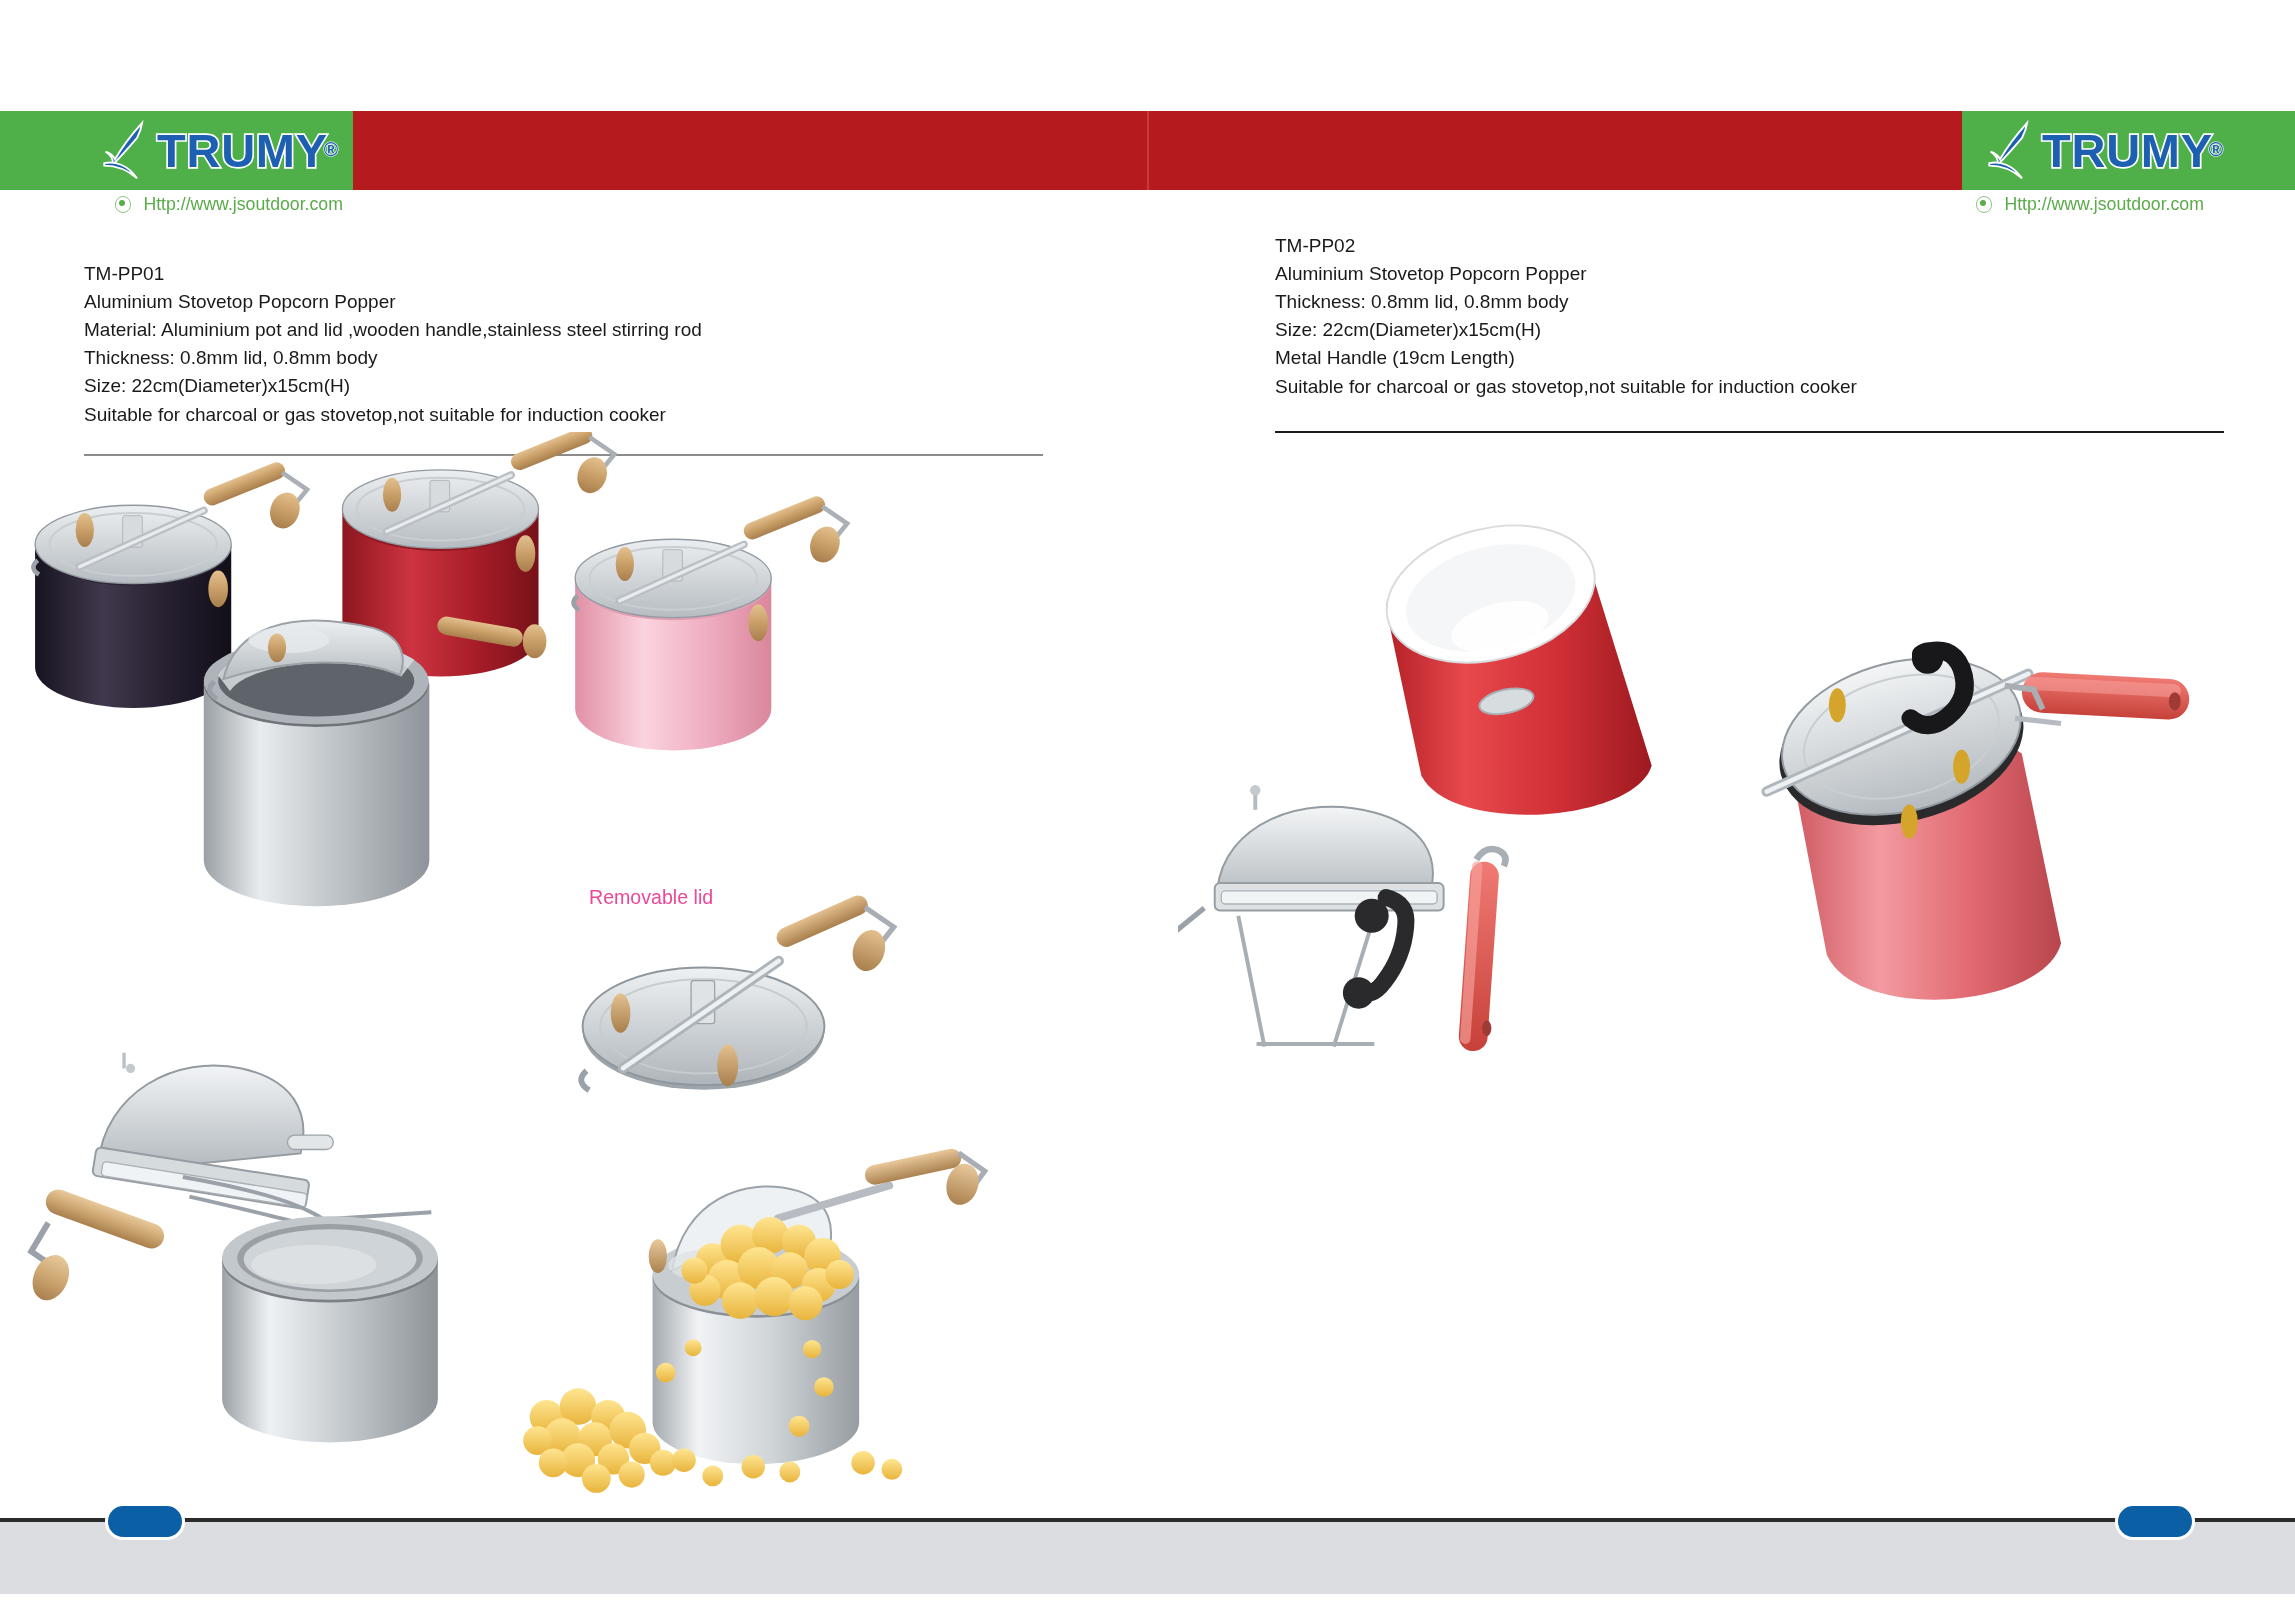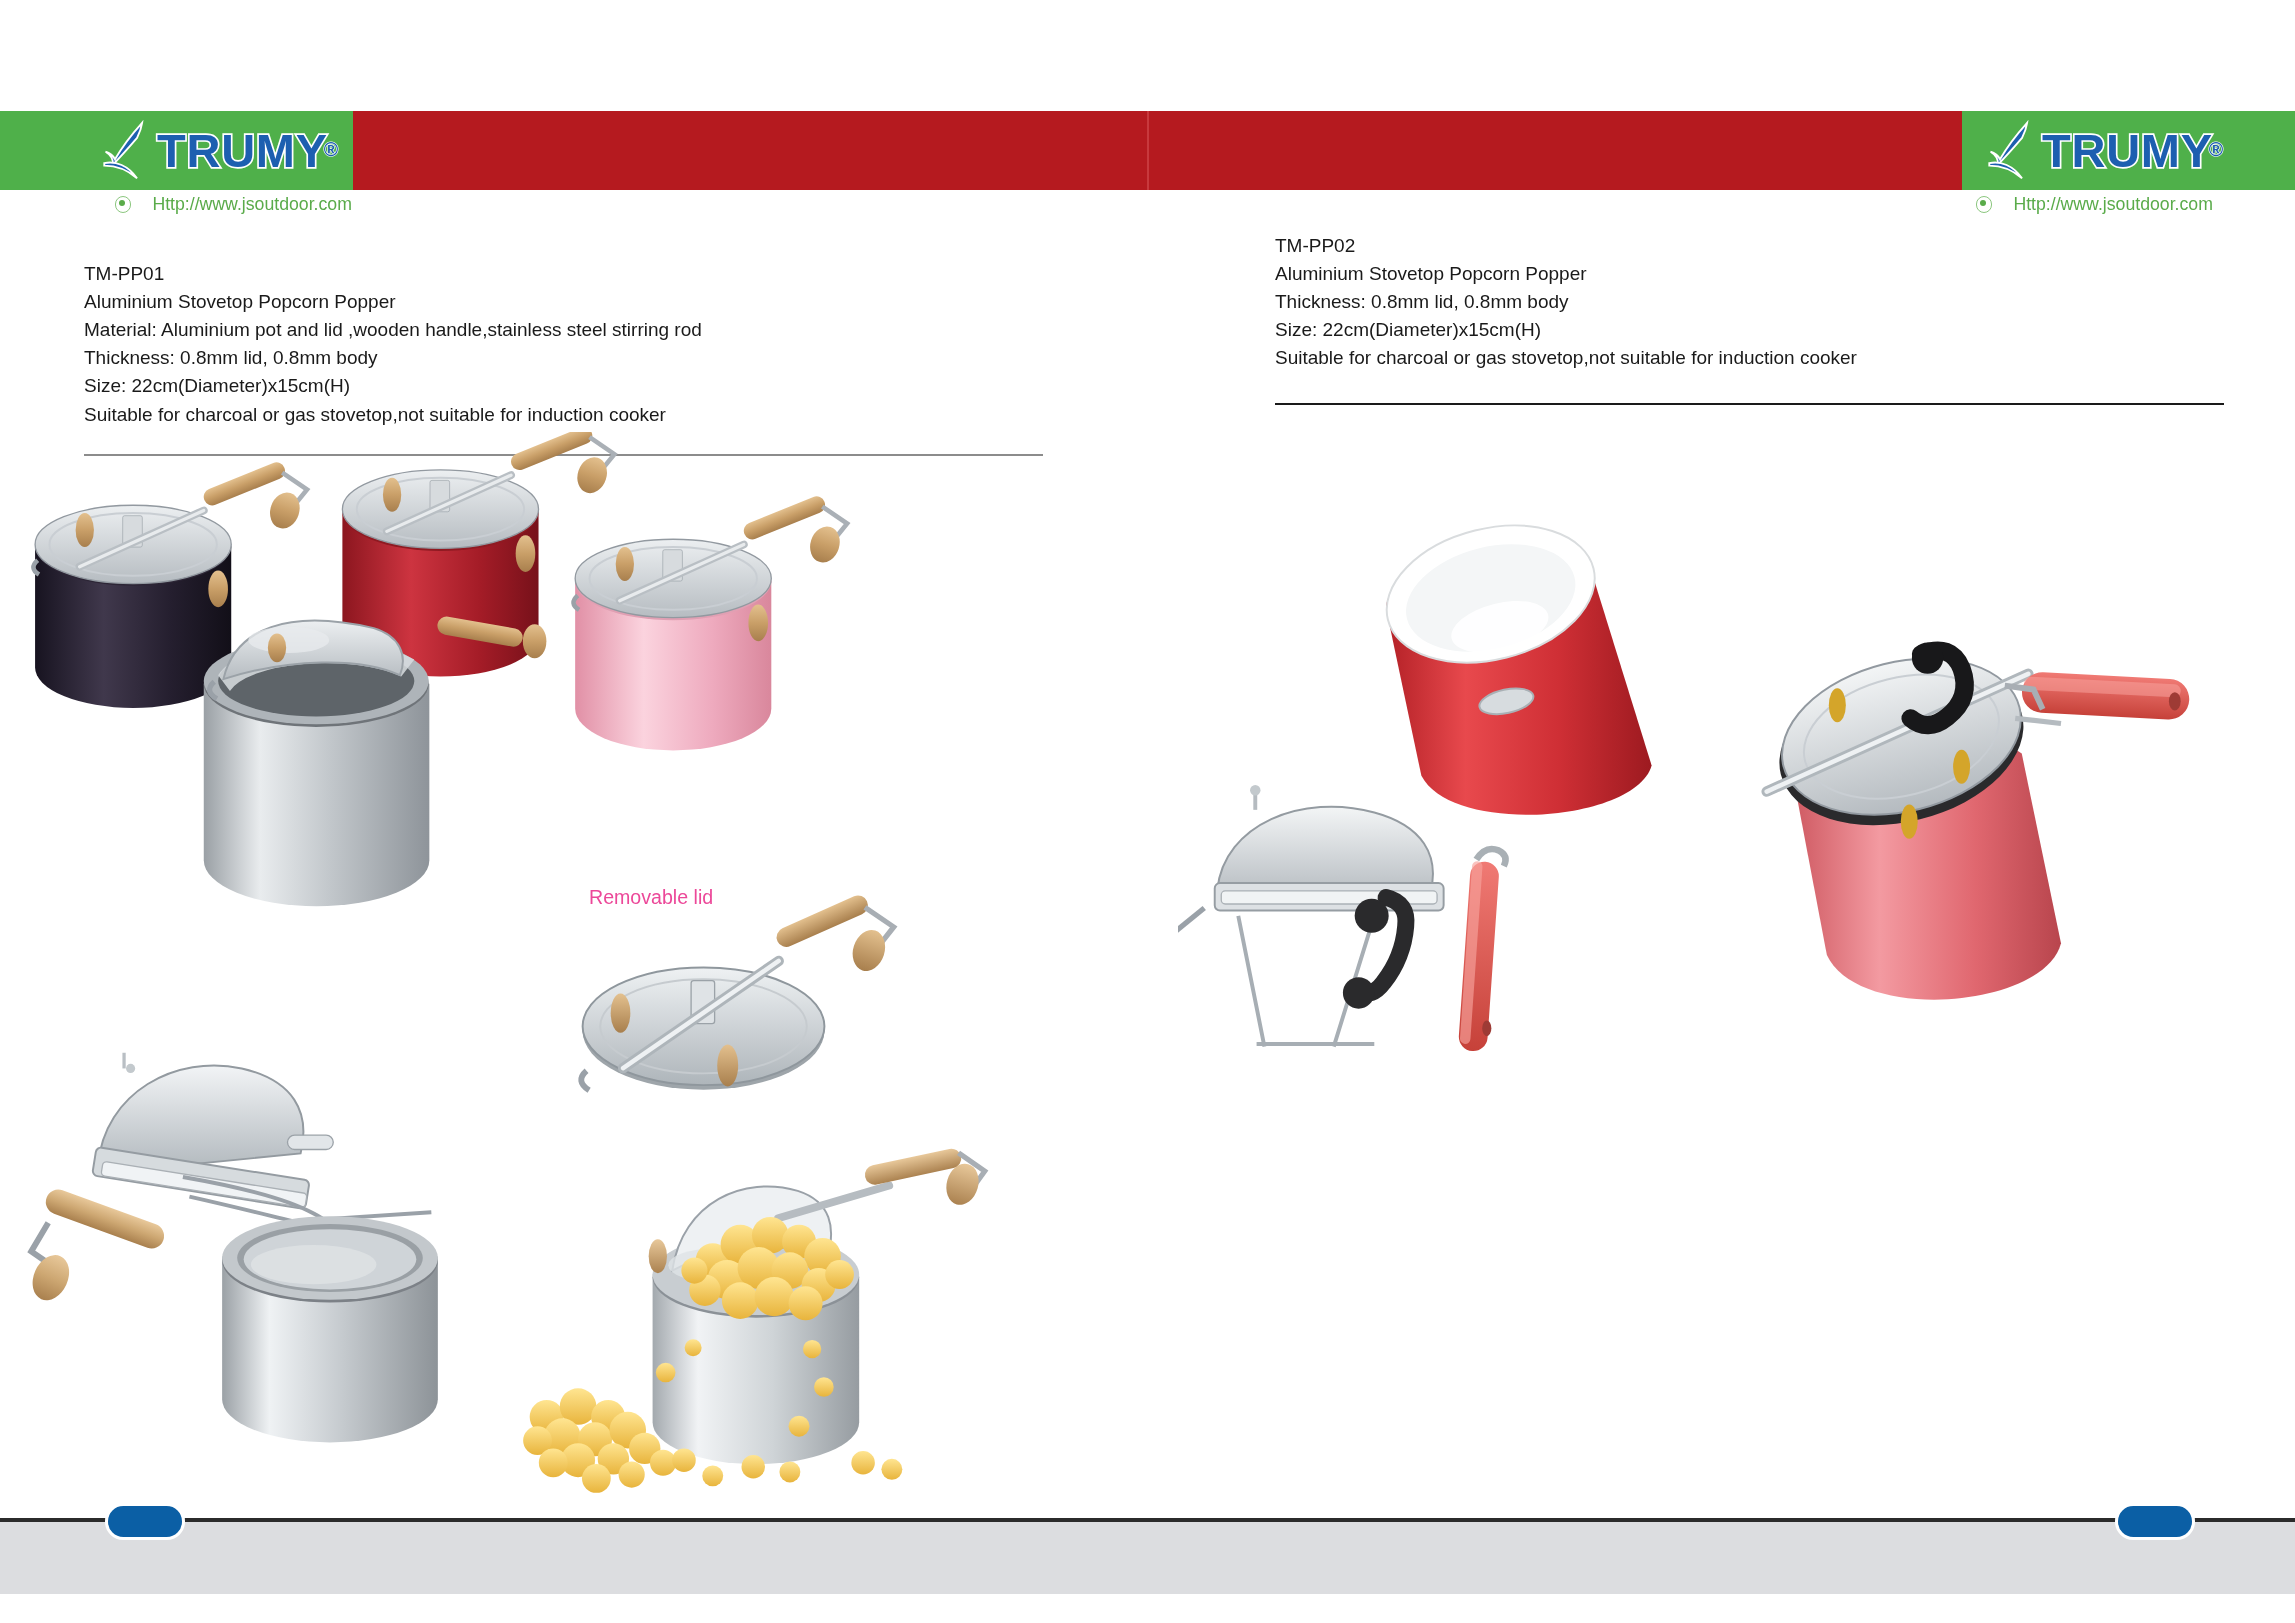--- a/index.html
+++ b/index.html
@@ -18,21 +18,21 @@
   .logo.left{left:98px;}
   .logo.right{left:1983px;}
   .logo-bird{width:63px;height:63px;flex:0 0 auto;}
   .logo-word{font-family:"Liberation Sans","DejaVu Sans",sans-serif;
     font-weight:bold;font-size:47px;letter-spacing:0.7px;color:#1d5fb0;
     -webkit-text-stroke:3.3px #ffffff;paint-order:stroke fill;position:relative;
     margin-left:-3.9px;line-height:1;}
   .logo-reg{font-size:19.6px;vertical-align:super;-webkit-text-stroke:1.3px #ffffff;}
 
   .url{position:absolute;font-size:17.7px;color:#5aab4a;white-space:nowrap;
-       display:flex;align-items:center;gap:21px;}
+       display:flex;align-items:center;gap:12px;}
   .url.left{left:115px;top:194px;}
   .url.right{left:1976px;top:194px;}
   .url-dot{width:14.4px;height:14.4px;border-radius:50%;border:1.3px solid #8cc77f;
     display:inline-block;position:relative;flex:0 0 auto;}
   .url-dot::after{content:"";position:absolute;left:2.6px;top:2.6px;width:6.5px;height:6.5px;
     border-radius:50%;background:#5aab4a;}
 
   
   .col{position:absolute;top:232px;}
   .col.left{left:84px;width:1060px;margin-top:28px;}
@@ -103,20 +103,21 @@
   <div class="spec-line">Size: 22cm(Diameter)x15cm(H)</div>
   <div class="spec-line">Suitable for charcoal or gas stovetop,not suitable for induction cooker</div>
   <div class="rule"></div>
 </div>
 
 <div class="col right">
   <div class="spec-line">TM-PP02</div>
   <div class="spec-line">Aluminium Stovetop Popcorn Popper</div>
   <div class="spec-line">Thickness: 0.8mm lid, 0.8mm body</div>
   <div class="spec-line">Size: 22cm(Diameter)x15cm(H)</div>
+  <div class="spec-line">Metal Handle (19cm Length)</div>
   <div class="spec-line">Suitable for charcoal or gas stovetop,not suitable for induction cooker</div>
   <div class="rule"></div>
 </div>
 
 <div class="stage left">
 
   <svg class="photo" style="left:6.5px;top:0px;" width="982" height="510" viewBox="0 0 1500 780">
     <defs>
       <linearGradient id="steelA" x1="0" y1="0" x2="1" y2="0">
         <stop offset="0" stop-color="#9aa0a5"></stop>

